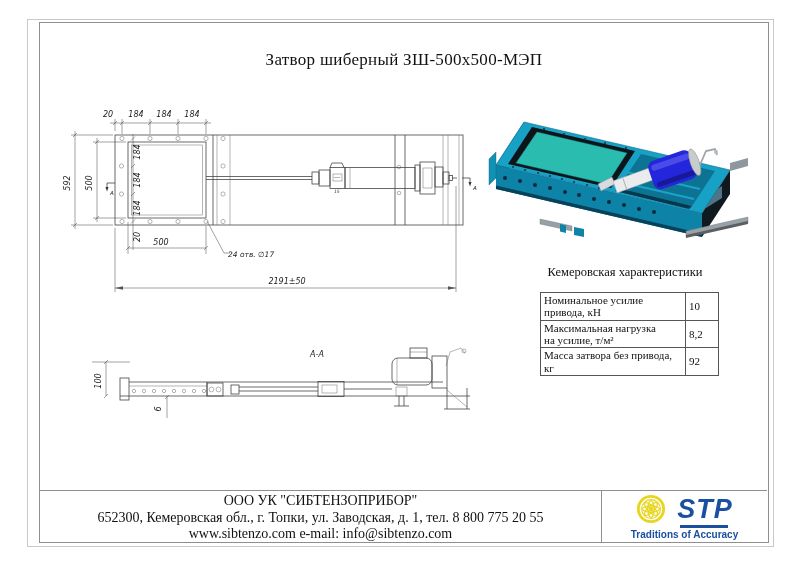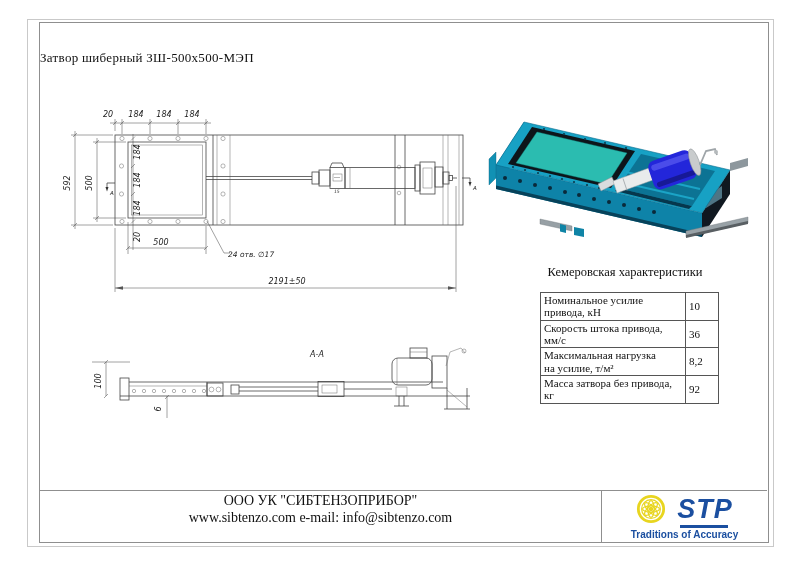--- a/index.html
+++ b/index.html
@@ -2,22 +2,22 @@
 <html><head>
 <meta charset="utf-8">
 <style>
   html,body{margin:0;padding:0;}
   body{width:800px;height:566px;background:#fff;position:relative;
        font-family:"Liberation Serif",serif;color:#111;overflow:hidden;}
   .outer-frame{position:absolute;left:27px;top:19px;width:745px;height:526px;
        border:1px solid #c9c9c9;}
   .inner-frame{position:absolute;left:39px;top:22px;width:728px;height:519px;
        border:1px solid #8f8f8f;}
-  .doc-title{position:absolute;left:40px;top:50px;width:728px;
-       font-size:13px;letter-spacing:.3px;}
+  .doc-title{position:absolute;left:40px;top:50px;width:728px;text-align:center;
+       font-size:17px;letter-spacing:.3px;}
   .specs-title{position:absolute;left:538px;top:265px;width:174px;text-align:center;
        font-size:12.5px;}
   table.specs{position:absolute;left:540px;top:292px;border-collapse:collapse;
        font-size:11px;line-height:1.12;}
   table.specs td{border:1px solid #555;padding:1px 3px;}
   table.specs td.val{width:26px;}
   table.specs td.lbl{width:138px;}
   .drawing{position:absolute;}
   .footer{position:absolute;left:40px;top:490px;width:727px;height:51px;
        border-top:1px solid #8f8f8f;display:flex;}
@@ -305,40 +305,37 @@
 </svg>
 
 <div class="specs-title">Кемеровская характеристики</div>
 <table class="specs">
   <tbody>
       <tr>
     <td class="lbl">Номинальное усилие привода, кН</td>
     <td class="val">10</td>
   </tr>
   <tr>
-    <td class="lbl">Скорость штока привода, мм/с</td>
-    <td class="val">36</td>
-  </tr>
-  <tr>
     <td class="lbl">
       <div>Максимальная нагрузка</div>
       <div>на усилие, т/м²</div>
     </td>
     <td class="val">8,2</td>
   </tr>
   <tr>
     <td class="lbl">Масса затвора без привода, кг</td>
     <td class="val">92</td>
   </tr>
 </tbody>
   </table>
 
 <div class="footer">
   <div class="footer-left">
     <div>ООО УК "СИБТЕНЗОПРИБОР"</div>
+    <div>652300, Кемеровская обл., г. Топки, ул. Заводская, д. 1, тел. 8 800 775 20 55</div>
     <div>www.sibtenzo.com e-mail: info@sibtenzo.com</div>
   </div>
   <div class="footer-right">
     <div class="logo-top">
       <svg width="30" height="30" viewBox="0 0 32 32">
         <circle cx="16" cy="16" r="13.5" fill="#ffffff" stroke="#e8d51f" stroke-width="3"></circle>
         <circle cx="16" cy="16" r="10" fill="none" stroke="#e8d51f" stroke-width="1.3"></circle>
         <ellipse cx="16" cy="16" rx="9" ry="3.4" fill="none" stroke="#e8d51f" stroke-width="1.3"></ellipse>
         <ellipse cx="16" cy="16" rx="9" ry="3.4" fill="none" stroke="#e8d51f" stroke-width="1.3" transform="rotate(45 16 16)"></ellipse>
         <ellipse cx="16" cy="16" rx="9" ry="3.4" fill="none" stroke="#e8d51f" stroke-width="1.3" transform="rotate(90 16 16)"></ellipse>

